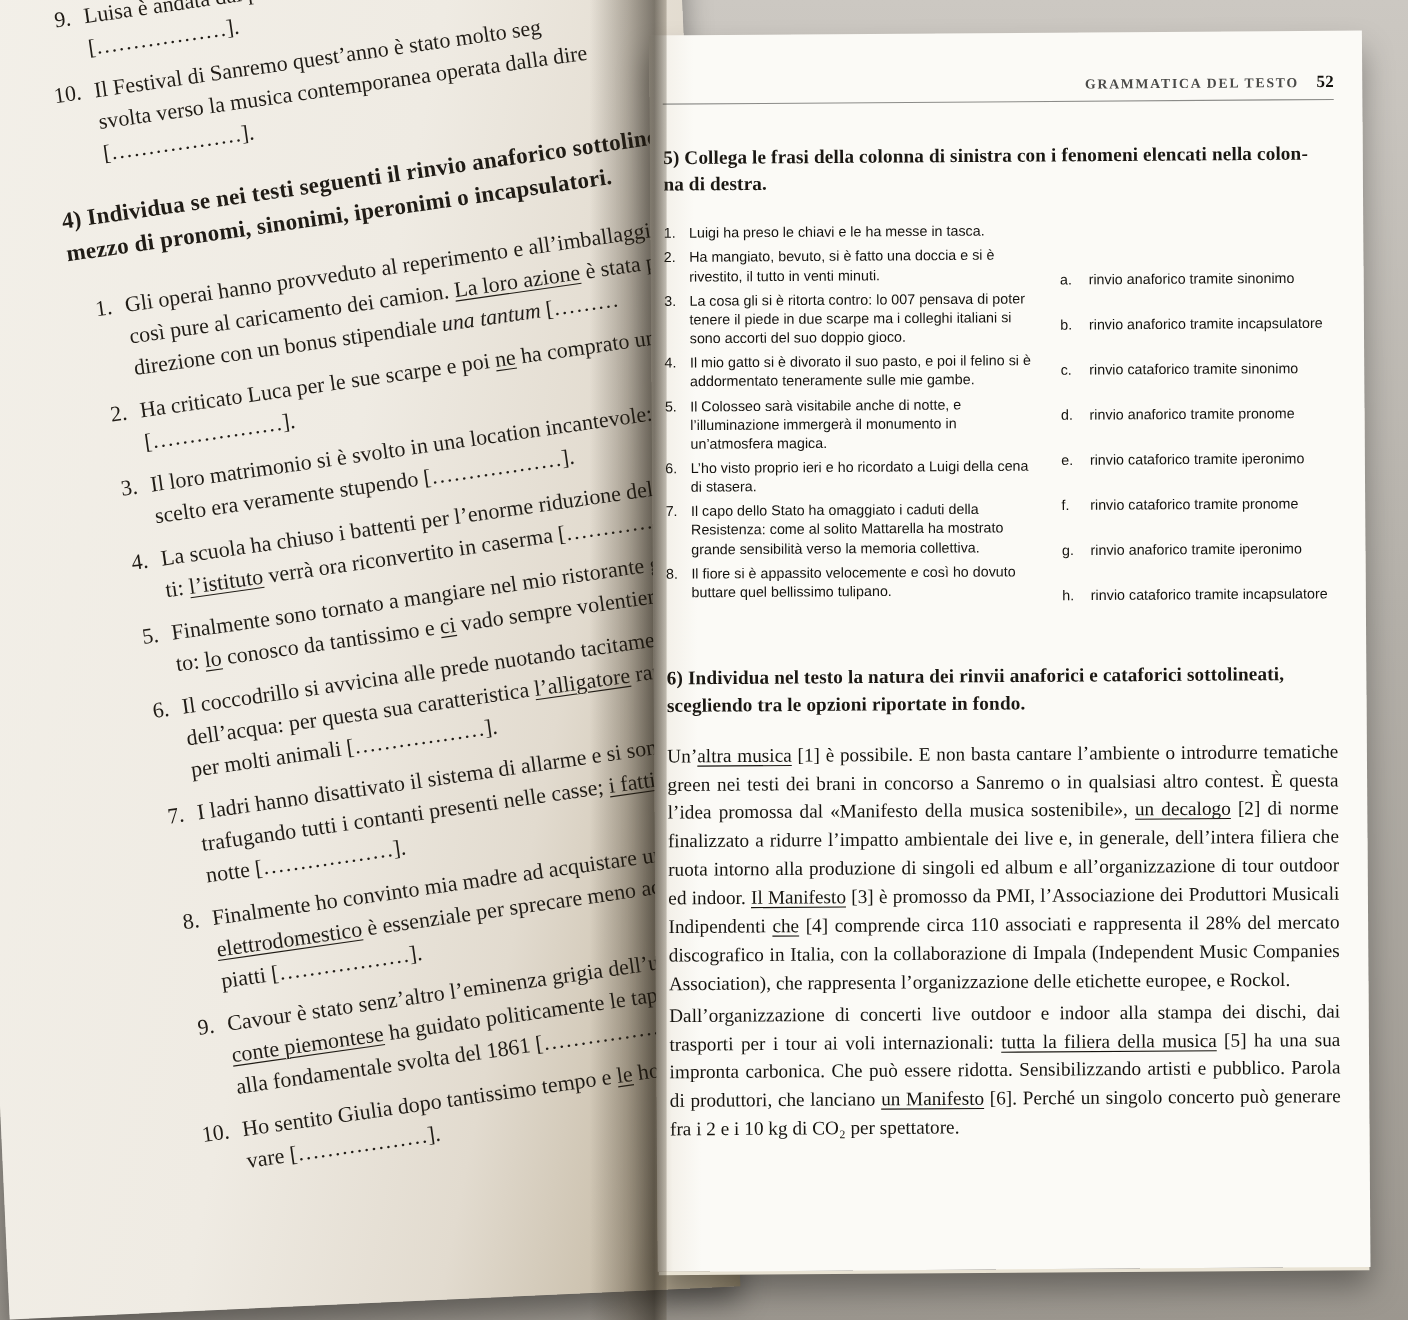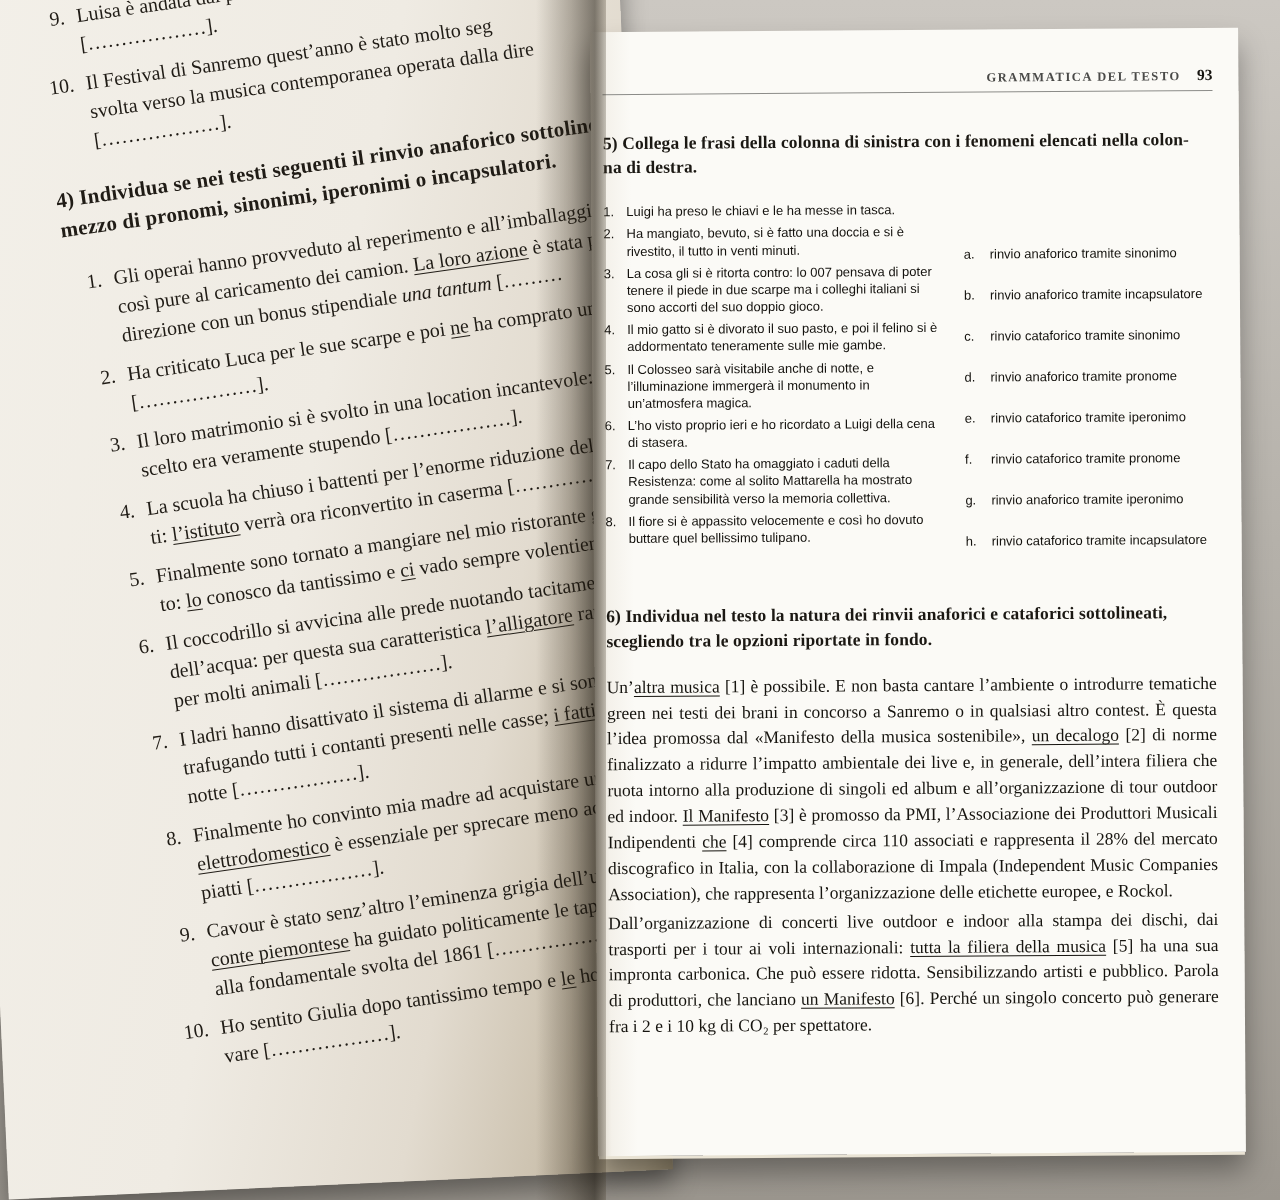--- a/index.html
+++ b/index.html
@@ -166,21 +166,21 @@
       </div>
 
     </div>
   </div>
 
   <div class="right-page">
     <div class="rp-inner">
 
       <div class="rp-header">
         <span class="rp-htitle">Grammatica del testo</span>
-        <span class="rp-hpage">93</span>
+        <span class="rp-hpage">52</span>
       </div>
       <div class="rp-rule"></div>
 
       <div class="ex-title ex5-title" style="white-space: pre-line;">5) Collega le frasi della colonna di sinistra con i fenomeni elencati nella colon-
 na di destra.</div>
 
       <div class="cols">
         <div class="col-left">
           <div class="c-item">
             <span class="c-num">1.</span>

